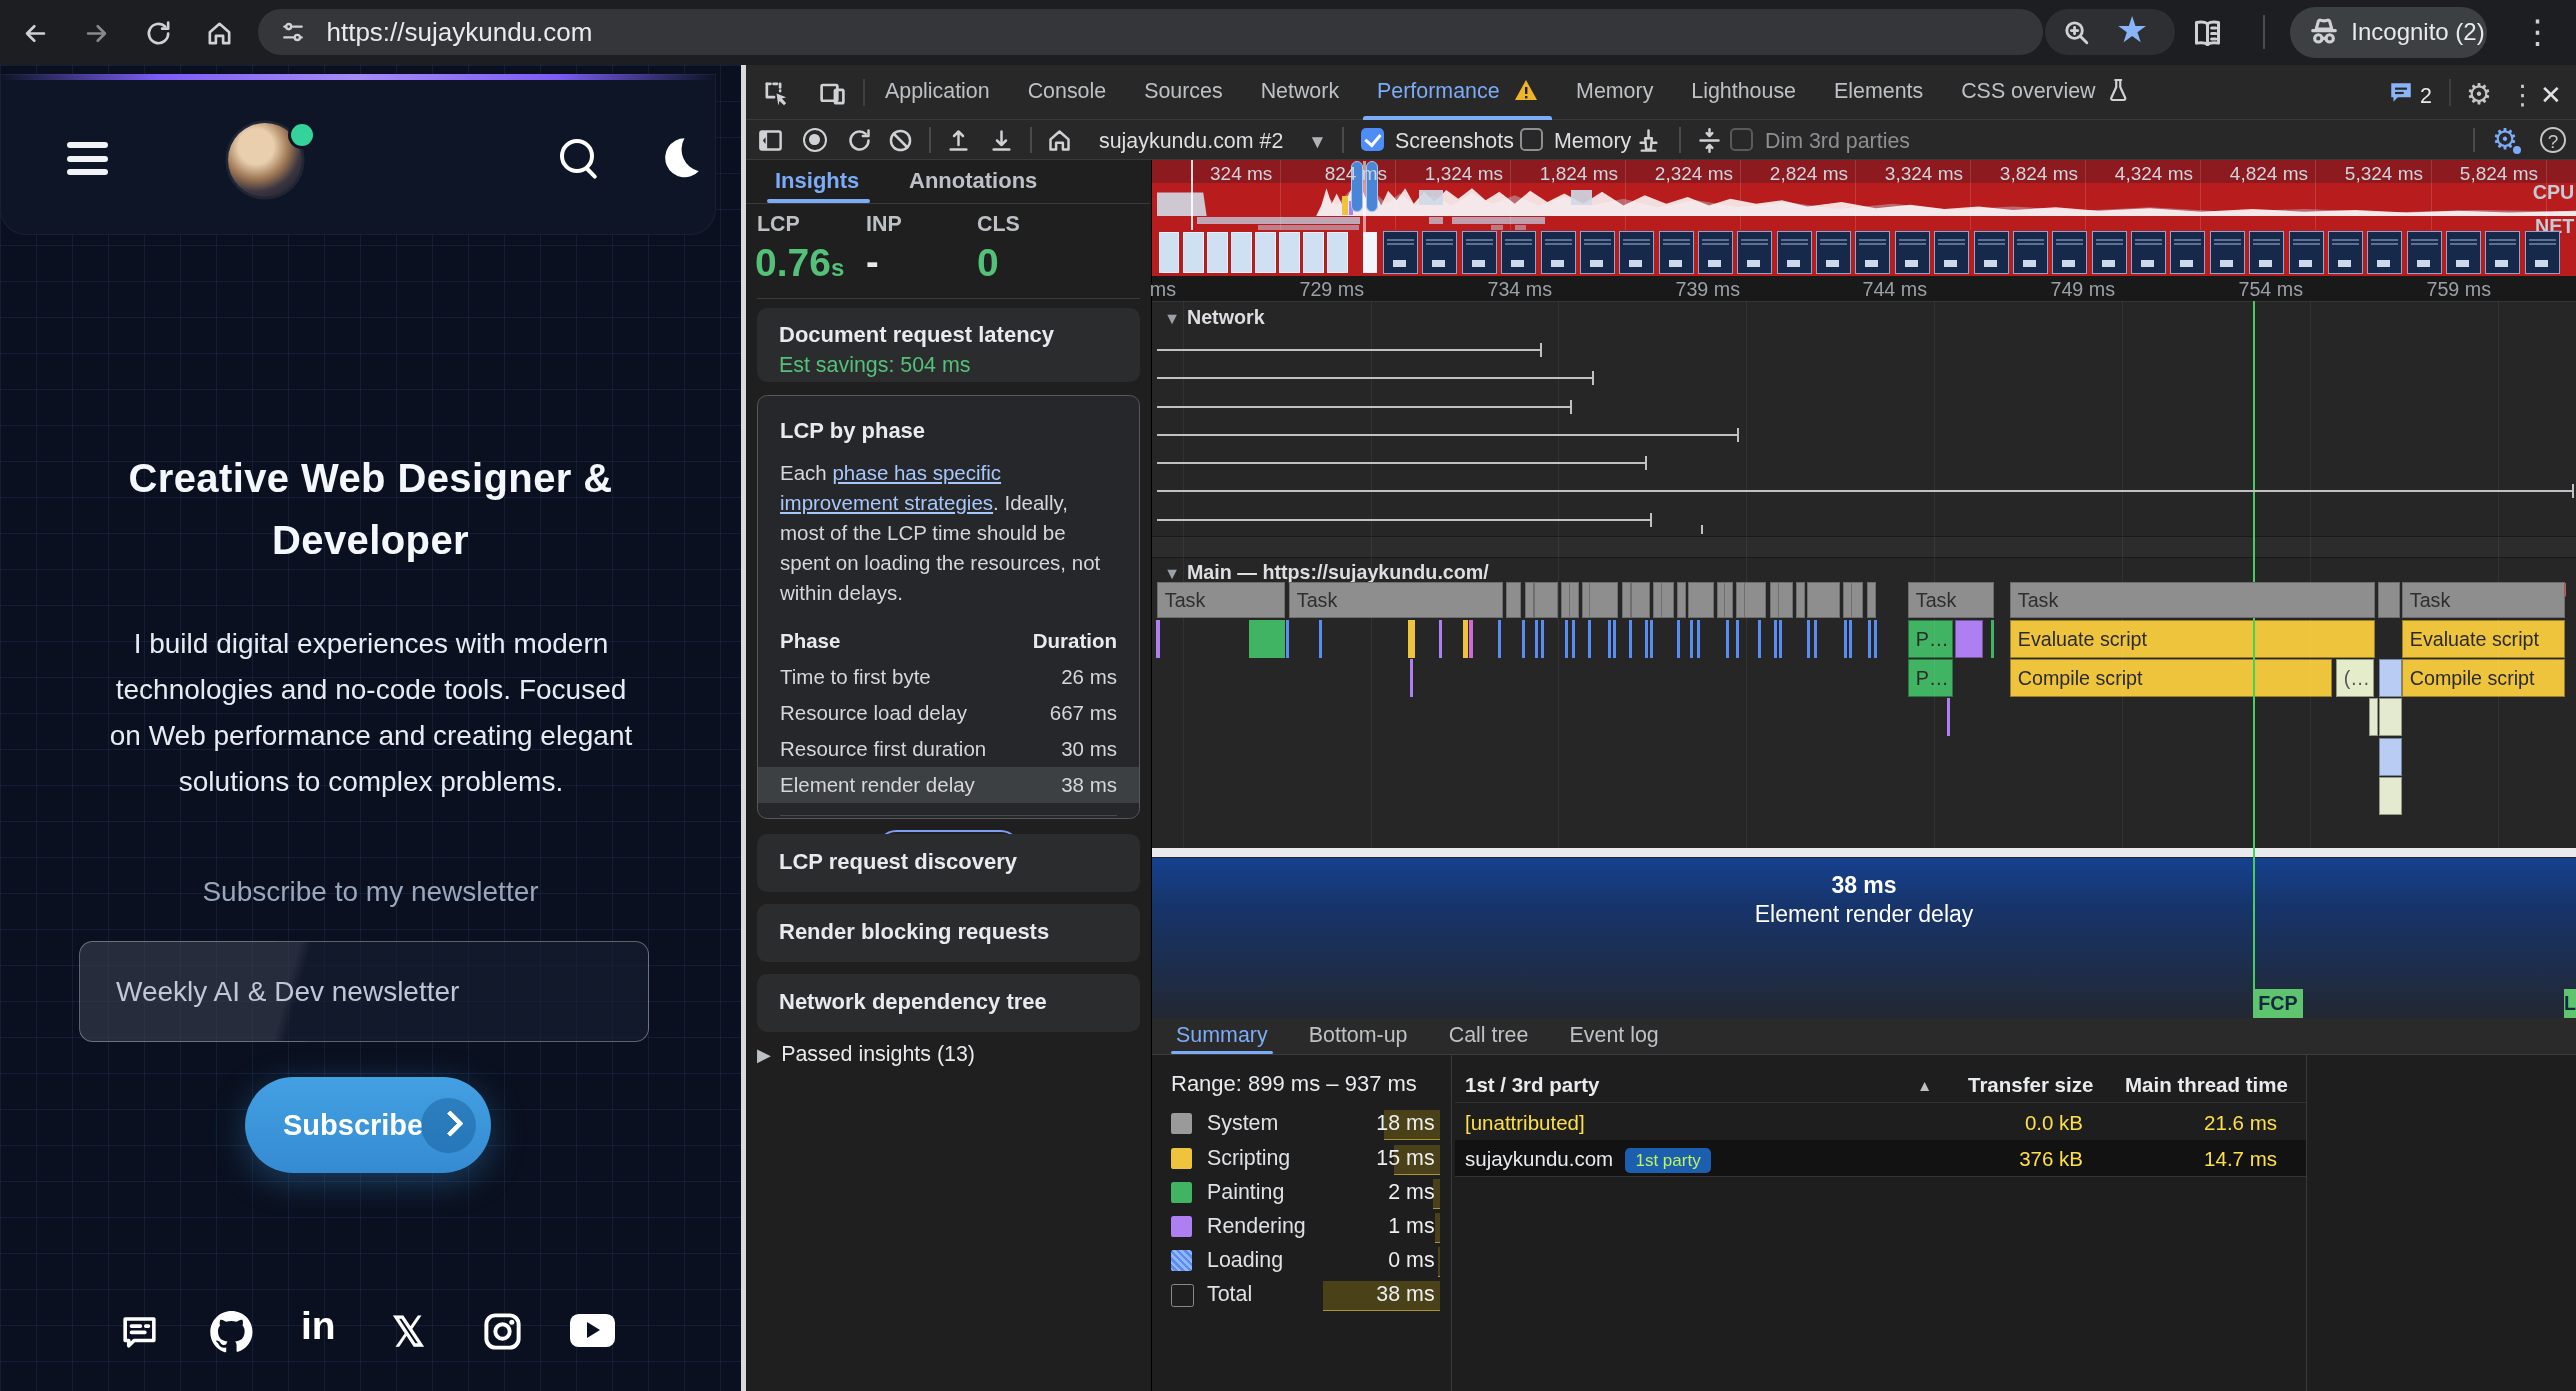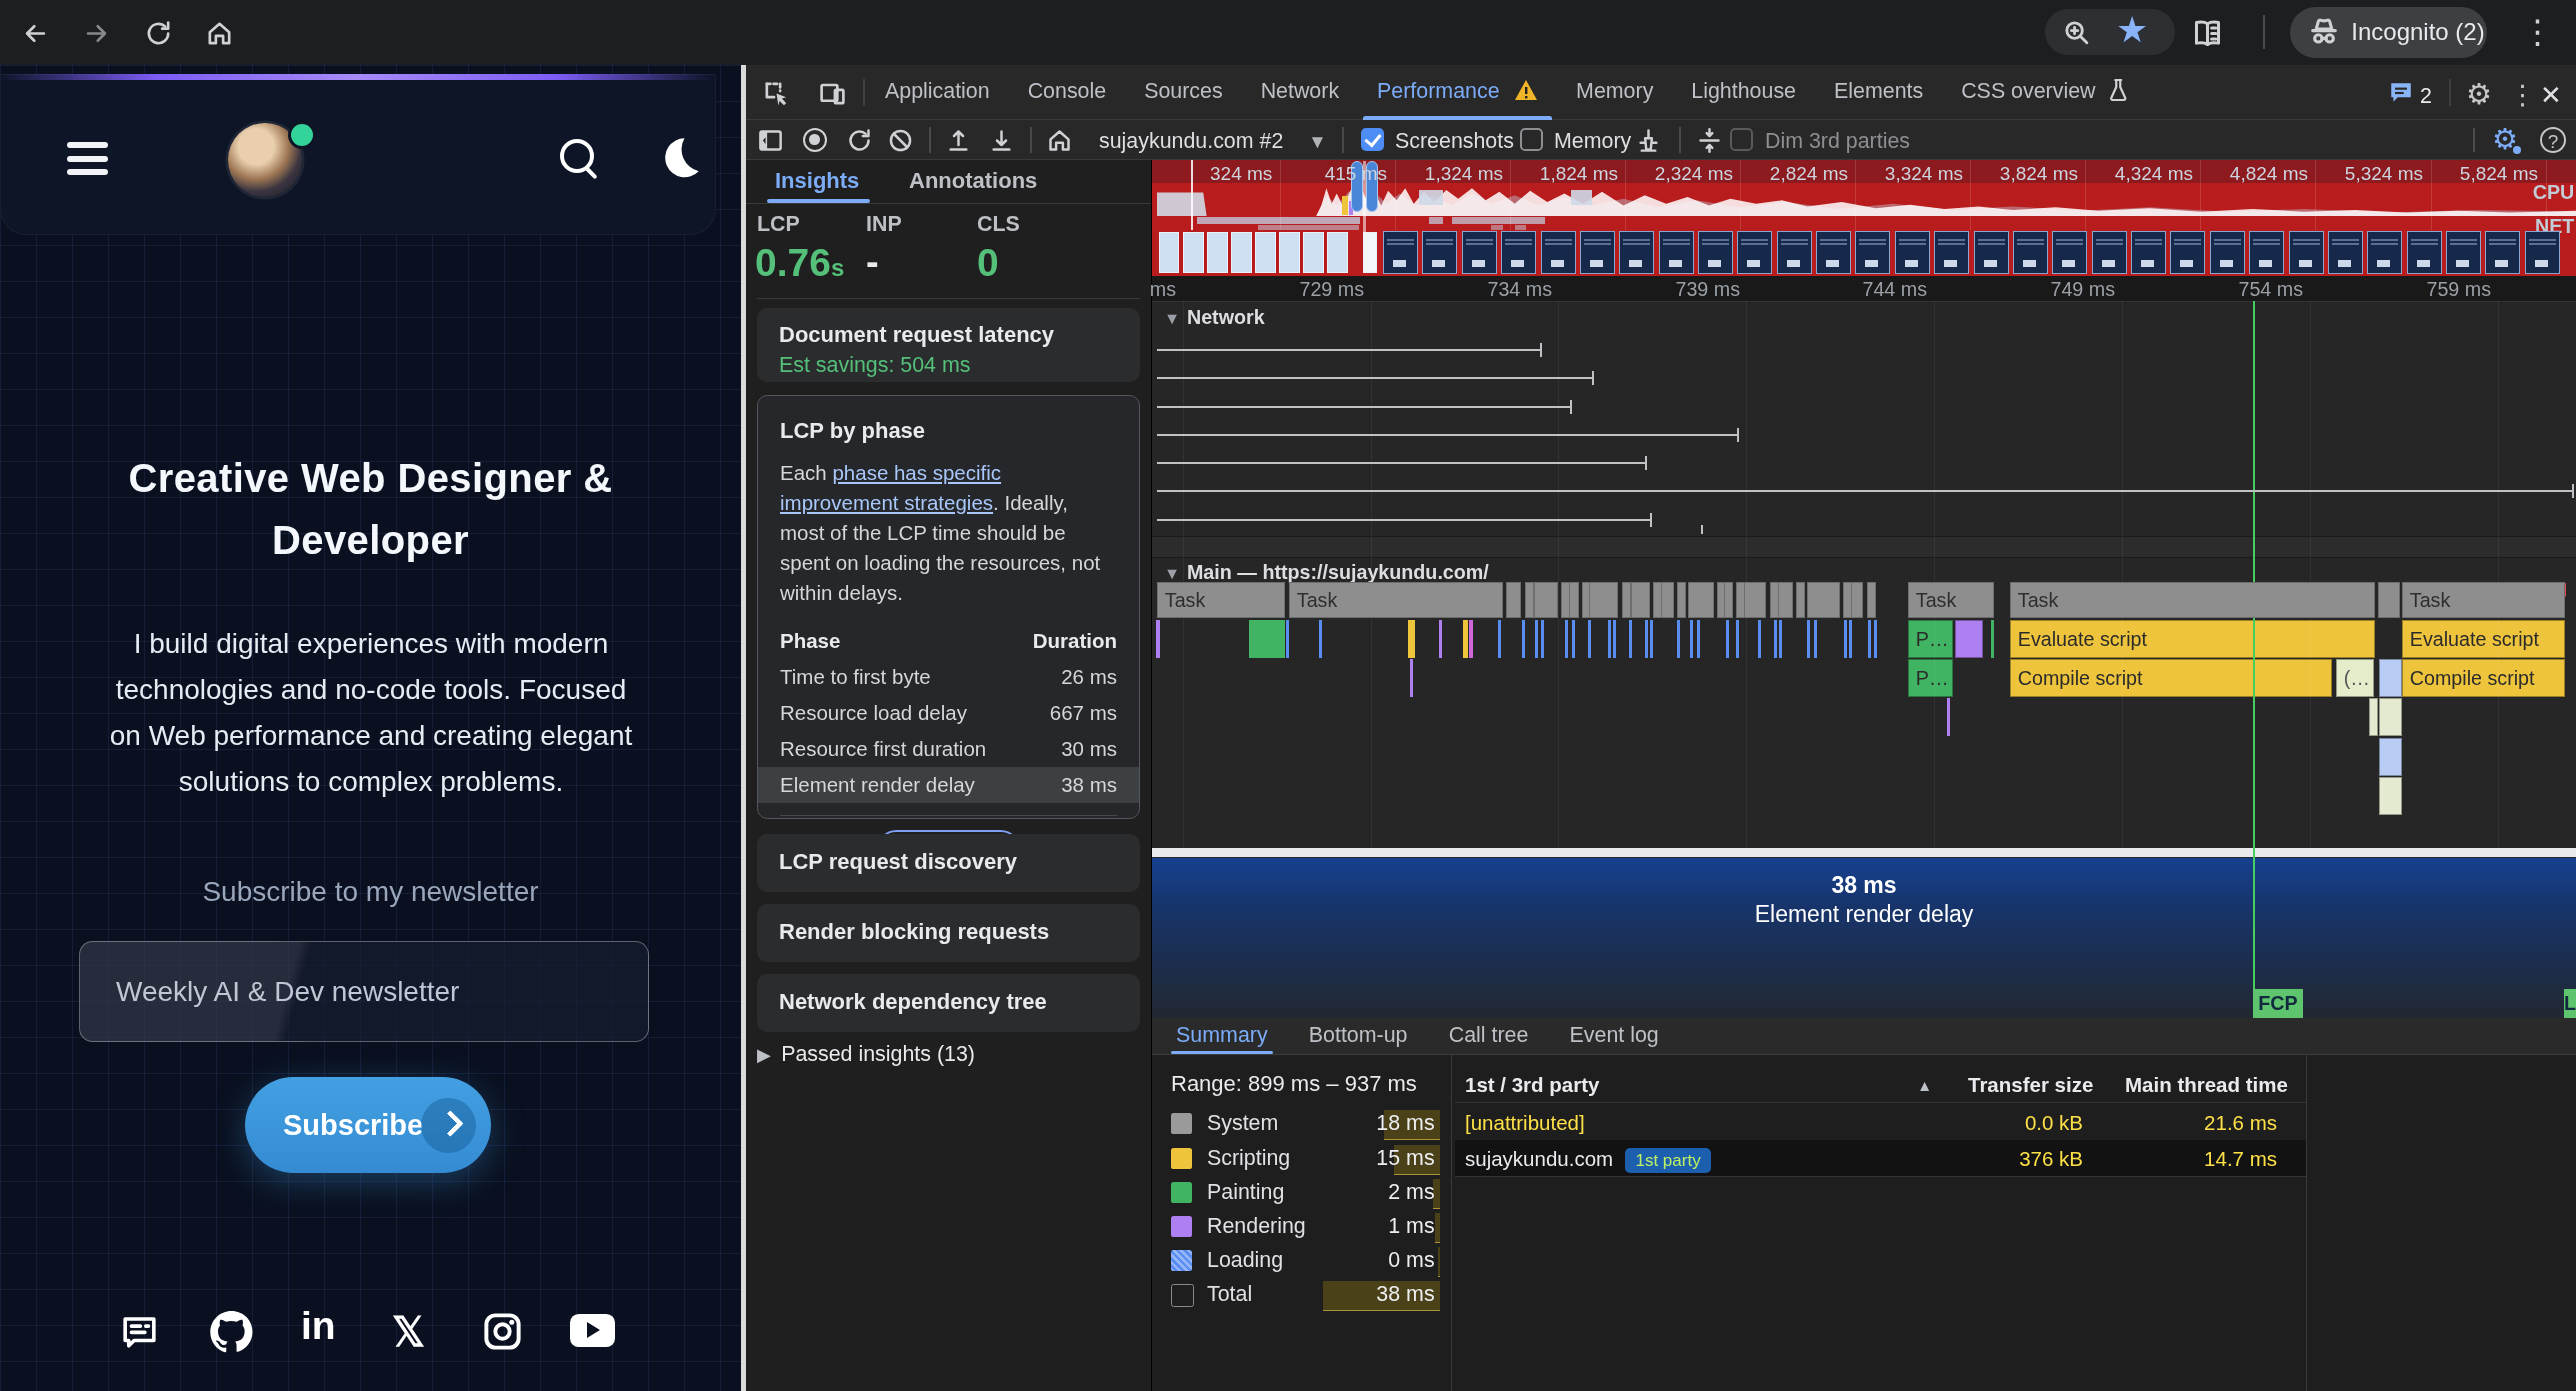--- a/index.html
+++ b/index.html
@@ -117,20 +117,29 @@
     <svg class="abs" style="left:82px;top:19px" width="29" height="29" viewBox="0 0 24 24">
         <path class="ic ic-dim" d="M5 12h14M13 6l6 6-6 6"></path>
       </svg>
     <svg class="abs" style="left:144px;top:19px" width="29" height="29" viewBox="0 0 24 24">
         <path class="ic" d="M20 12a8 8 0 1 1-2.5-5.8"></path>
         <path class="ic" d="M20 3v5h-5"></path>
       </svg>
     <svg class="abs" style="left:205px;top:19px" width="29" height="29" viewBox="0 0 24 24">
         <path class="ic" d="M4 11l8-7 8 7v9h-5v-6h-6v6H4z"></path>
       </svg>
+    <div class="abs urlpill">
+      <svg style="margin-left:22px" width="26" height="26" viewBox="0 0 24 24">
+          <circle class="ic" cx="8" cy="7" r="2.4"></circle>
+          <path class="ic" d="M12 7h8M4 7h1.5"></path>
+          <circle class="ic" cx="16" cy="17" r="2.4"></circle>
+          <path class="ic" d="M4 17h9.5M20 17h-1.5"></path>
+        </svg>
+      <span class="urltext">https://sujaykundu.com</span>
+    </div>
     <div class="abs zoomchip"></div>
     <svg class="abs" style="left:2061px;top:17px" width="31" height="31" viewBox="0 0 24 24">
         <circle class="ic" cx="10.5" cy="10.5" r="6"></circle>
         <path class="ic" d="M15.5 15.5L20 20M8 10.5h5M10.5 8v5"></path>
       </svg>
     <div class="abs" style="left:2116px;top:8.6px;font-size:36px;color:#8ab4f8;">★</div>
     <svg class="abs" style="left:2191px;top:17px" width="33" height="33" viewBox="0 0 24 24">
         <path class="ic" d="M12 5c-2-1.5-5-1.5-8-1v15c3-.5 6-.5 8 1 2-1.5 5-1.5 8-1V4c-3-.5-6-.5-8 1z"></path>
         <path class="ic" d="M12 5v15M15 8h3M15 12h3M15 16h3"></path>
       </svg>
@@ -393,21 +402,21 @@
     <div style="position:absolute;left:267px;top:30px;width:24px;height:15.4px;background:rgba(207,217,232,.9);"></div>
     <div style="position:absolute;left:419px;top:30px;width:20.5px;height:15.4px;background:rgba(207,217,232,.9);"></div>
     <div style="position:absolute;right:1.7px;top:21.4px;font-size:19.7px;font-weight:700;color:#c3cbd6;">CPU</div>
     <div style="position:absolute;right:1.7px;top:55px;font-size:19.7px;font-weight:700;color:#c3cbd6;">NET</div>
     <div class="handle" style="left:199px;"></div>
     <div class="handle" style="left:214px;"></div>
     <div style="position:absolute;left:211px;top:0.9px;width:3.4px;height:111px;background:rgba(255,255,255,.55);"></div>
   <div class="ovgrid" style="left: 128px;"></div>
       <div class="ovlabel" style="left: -7.7px;">324 ms</div>
       <div class="ovgrid" style="left: 243px;"></div>
-      <div class="ovlabel" style="left: 107px;">415 ms</div>
+      <div class="ovlabel" style="left: 107px;">824 ms</div>
       <div class="ovgrid" style="left: 358px;"></div>
       <div class="ovlabel" style="left: 223px;">1,324 ms</div>
       <div class="ovgrid" style="left: 473px;"></div>
       <div class="ovlabel" style="left: 338px;">1,824 ms</div>
       <div class="ovgrid" style="left: 588px;"></div>
       <div class="ovlabel" style="left: 453px;">2,324 ms</div>
       <div class="ovgrid" style="left: 703px;"></div>
       <div class="ovlabel" style="left: 568px;">2,824 ms</div>
       <div class="ovgrid" style="left: 818px;"></div>
       <div class="ovlabel" style="left: 683px;">3,324 ms</div>

